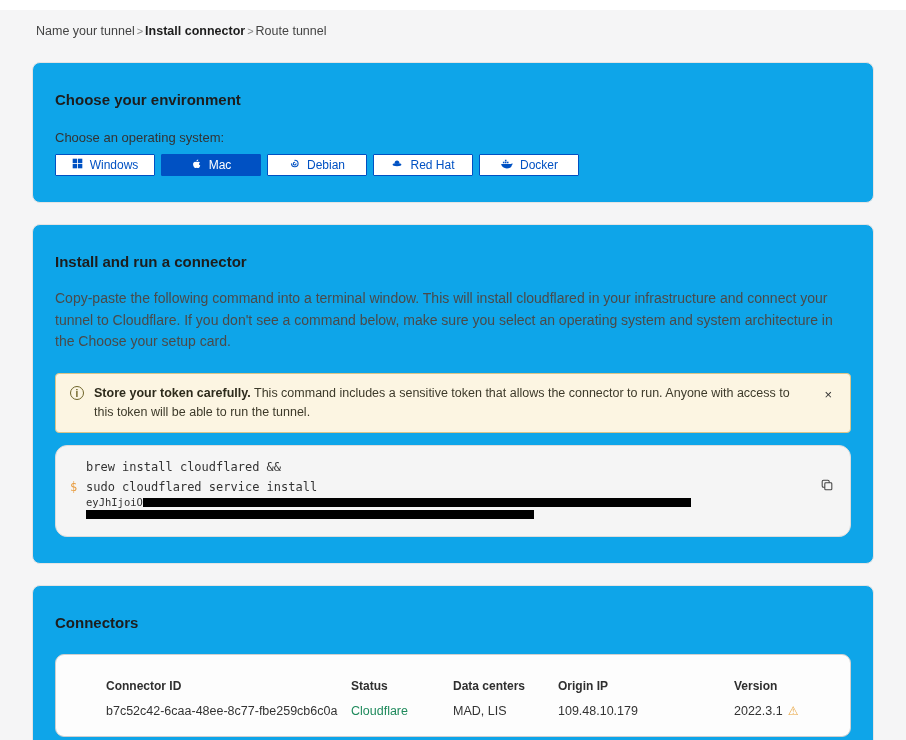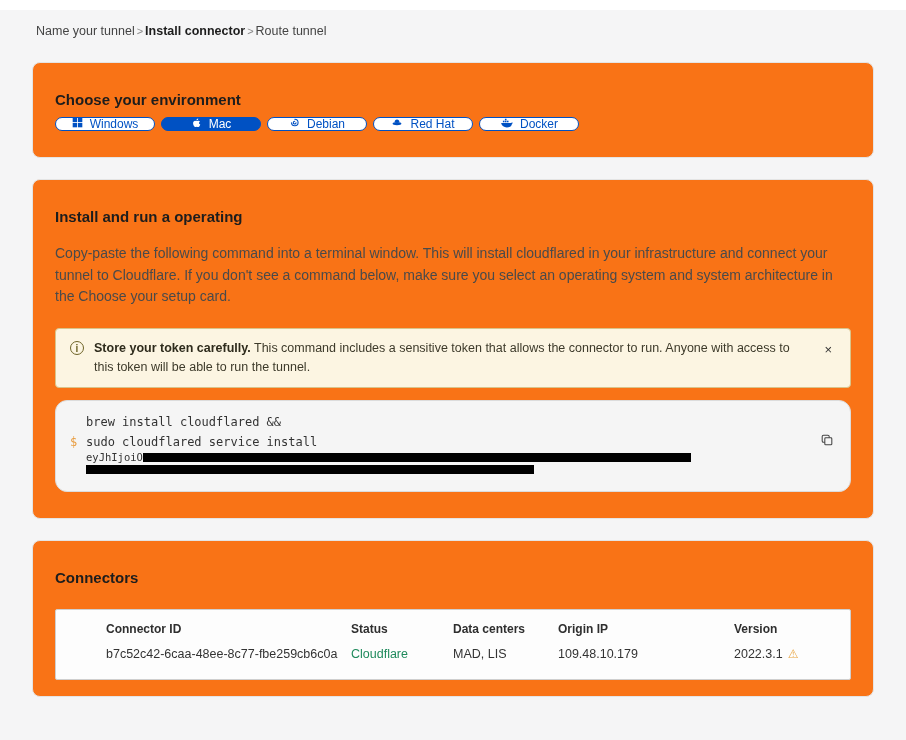--- a/index.html
+++ b/index.html
@@ -14,35 +14,35 @@
   .top-strip { height: 10px; background: #ffffff; }
 
   
   .breadcrumb { padding: 14px 36px 24px; font-size: 12.5px; color: #555; display: flex; align-items: center; gap: 2px; }
   .crumb { cursor: pointer; color: #444; }
   .crumb.active { font-weight: bold; color: #1d1d1d; }
   .crumb-sep { color: #888; font-size: 11px; }
 
   
   .card {
-    background: #f97316;
+    background: #0ea5e9;
     border: 1px solid #e4e4e4;
     border-radius: 8px;
     margin: 0 32px 21px;
     padding: 28px 22px 26px;
   }
   .card-title { font-size: 15px; font-weight: bold; color: #1d1d1d; }
 
   
   .os-label { margin-top: 22px; font-size: 13px; color: #333; }
   .os-row { margin-top: 9px; display: flex; gap: 6px; }
   .os-btn {
     display: inline-flex; align-items: center; justify-content: center; gap: 7px;
-    width: 100px; height: 14px;
-    background: #fff; border: 1px solid #0051c3; border-radius: 7px;
+    width: 100px; height: 22px;
+    background: #fff; border: 1px solid #0051c3; border-radius: 1px;
     color: #0051c3; font-size: 12px; font-family: "Liberation Sans", sans-serif;
     cursor: pointer;
   }
   .os-btn.selected { background: #0051c3; color: #fff; }
   .os-btn svg { flex: 0 0 auto; }
 
   
   .desc { margin-top: 18px; font-size: 14px; line-height: 1.55; color: #4a4a4a; max-width: 800px; }
   .banner {
     margin-top: 20px;
@@ -76,22 +76,22 @@
   .redact-2 { width: 448px; margin-left: 16px; margin-top: 2px; }
   .copy-btn {
     position: absolute; right: 14px; top: 30px;
     background: none; border: none; cursor: pointer; color: #444; padding: 2px;
   }
 
   
   .card.connectors { padding-bottom: 16px; }
   .conn-table {
     margin-top: 23px;
-    background: #fdfdfd; border: 1px solid #cfcfcf; border-radius: 2px;
-    padding: 12px 0 18px;
+    background: #fdfdfd; border: 1px solid #cfcfcf; border-radius: 9px;
+    padding: 24px 0 18px;
   }
   .t-row { display: grid; grid-template-columns: 245px 102px 105px 176px auto; padding-left: 50px; }
   .t-head { font-size: 12px; font-weight: bold; color: #2f2f2f; }
   .t-data { margin-top: 11px; font-size: 12.5px; color: #333; }
   .cell { padding-right: 10px; }
   .status-connected { color: #1f8a5c; }
   .version-cell { display: flex; align-items: center; gap: 5px; }
   .warn-tri { color: #e8a33d; font-size: 12px; line-height: 1; }
 </style>
 </head>
@@ -102,20 +102,21 @@
 <nav class="breadcrumb">
   <span class="crumb">Name your tunnel</span>
   <span class="crumb-sep">&gt;</span>
   <span class="crumb active">Install connector</span>
   <span class="crumb-sep">&gt;</span>
   <span class="crumb">Route tunnel</span>
 </nav>
 
 <section class="card">
   <h2 class="card-title">Choose your environment</h2>
+  <div class="os-label">Choose an operating system:</div>
   <div class="os-row">
 
     <button class="os-btn">
       <span>
         <svg width="11" height="11" viewBox="0 0 16 16" fill="currentColor">
             <rect x="1" y="1" width="6.4" height="6.4"></rect>
             <rect x="8.6" y="1" width="6.4" height="6.4"></rect>
             <rect x="1" y="8.6" width="6.4" height="6.4"></rect>
             <rect x="8.6" y="8.6" width="6.4" height="6.4"></rect>
           </svg>
@@ -162,21 +163,21 @@
             <path d="M1.5 7.8h13.2c1 0 1.8-.4 2.3-1 .4.6.5 2-0.6 2.6-.6 3-3.3 4.4-7 4.4-4 0-6.8-2-7.9-6z"></path>
           </svg>
       </span>
       <span>Docker</span>
     </button>
 
   </div>
 </section>
 
 <section class="card">
-  <h2 class="card-title">Install and run a operating</h2>
+  <h2 class="card-title">Install and run a connector</h2>
   <p class="desc">Copy-paste the following command into a terminal window. This will install cloudflared in your infrastructure and connect your tunnel to Cloudflare. If you don't see a command below, make sure you select an operating system and system architecture in the Choose your setup card.</p>
 
   <div class="banner">
     <span class="info-ic">i</span>
     <span class="banner-text">
       <b>Store your token carefully.</b>
       <span>This command includes a sensitive token that allows the connector to run. Anyone with access to this token will be able to run the tunnel.</span>
     </span>
     <button class="banner-close">×</button>
   </div>

